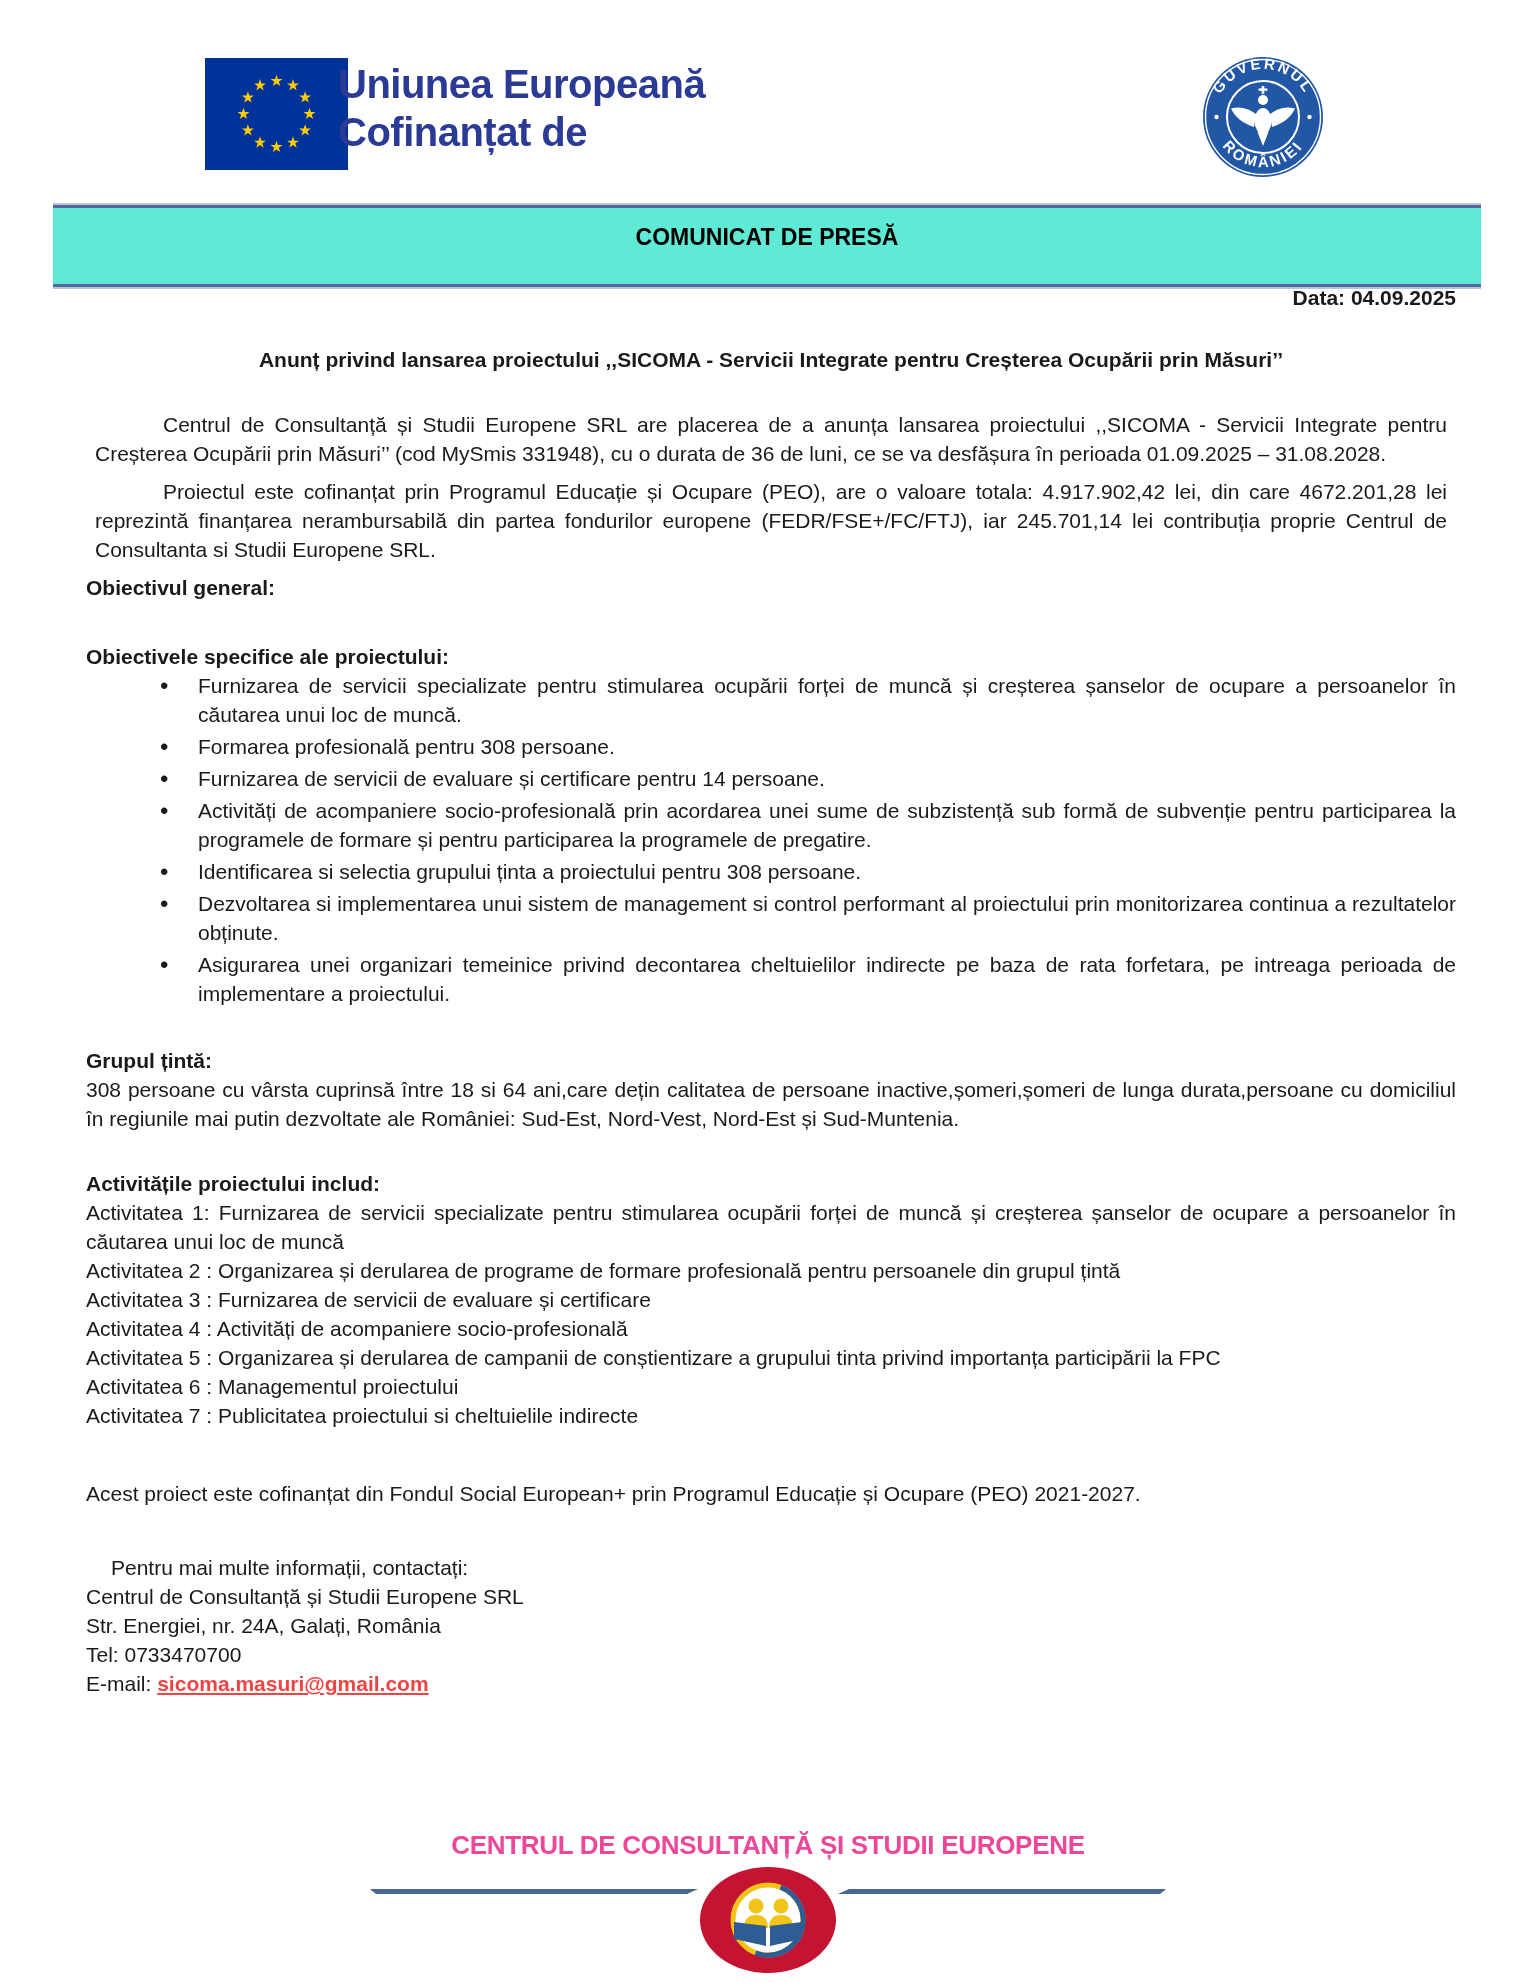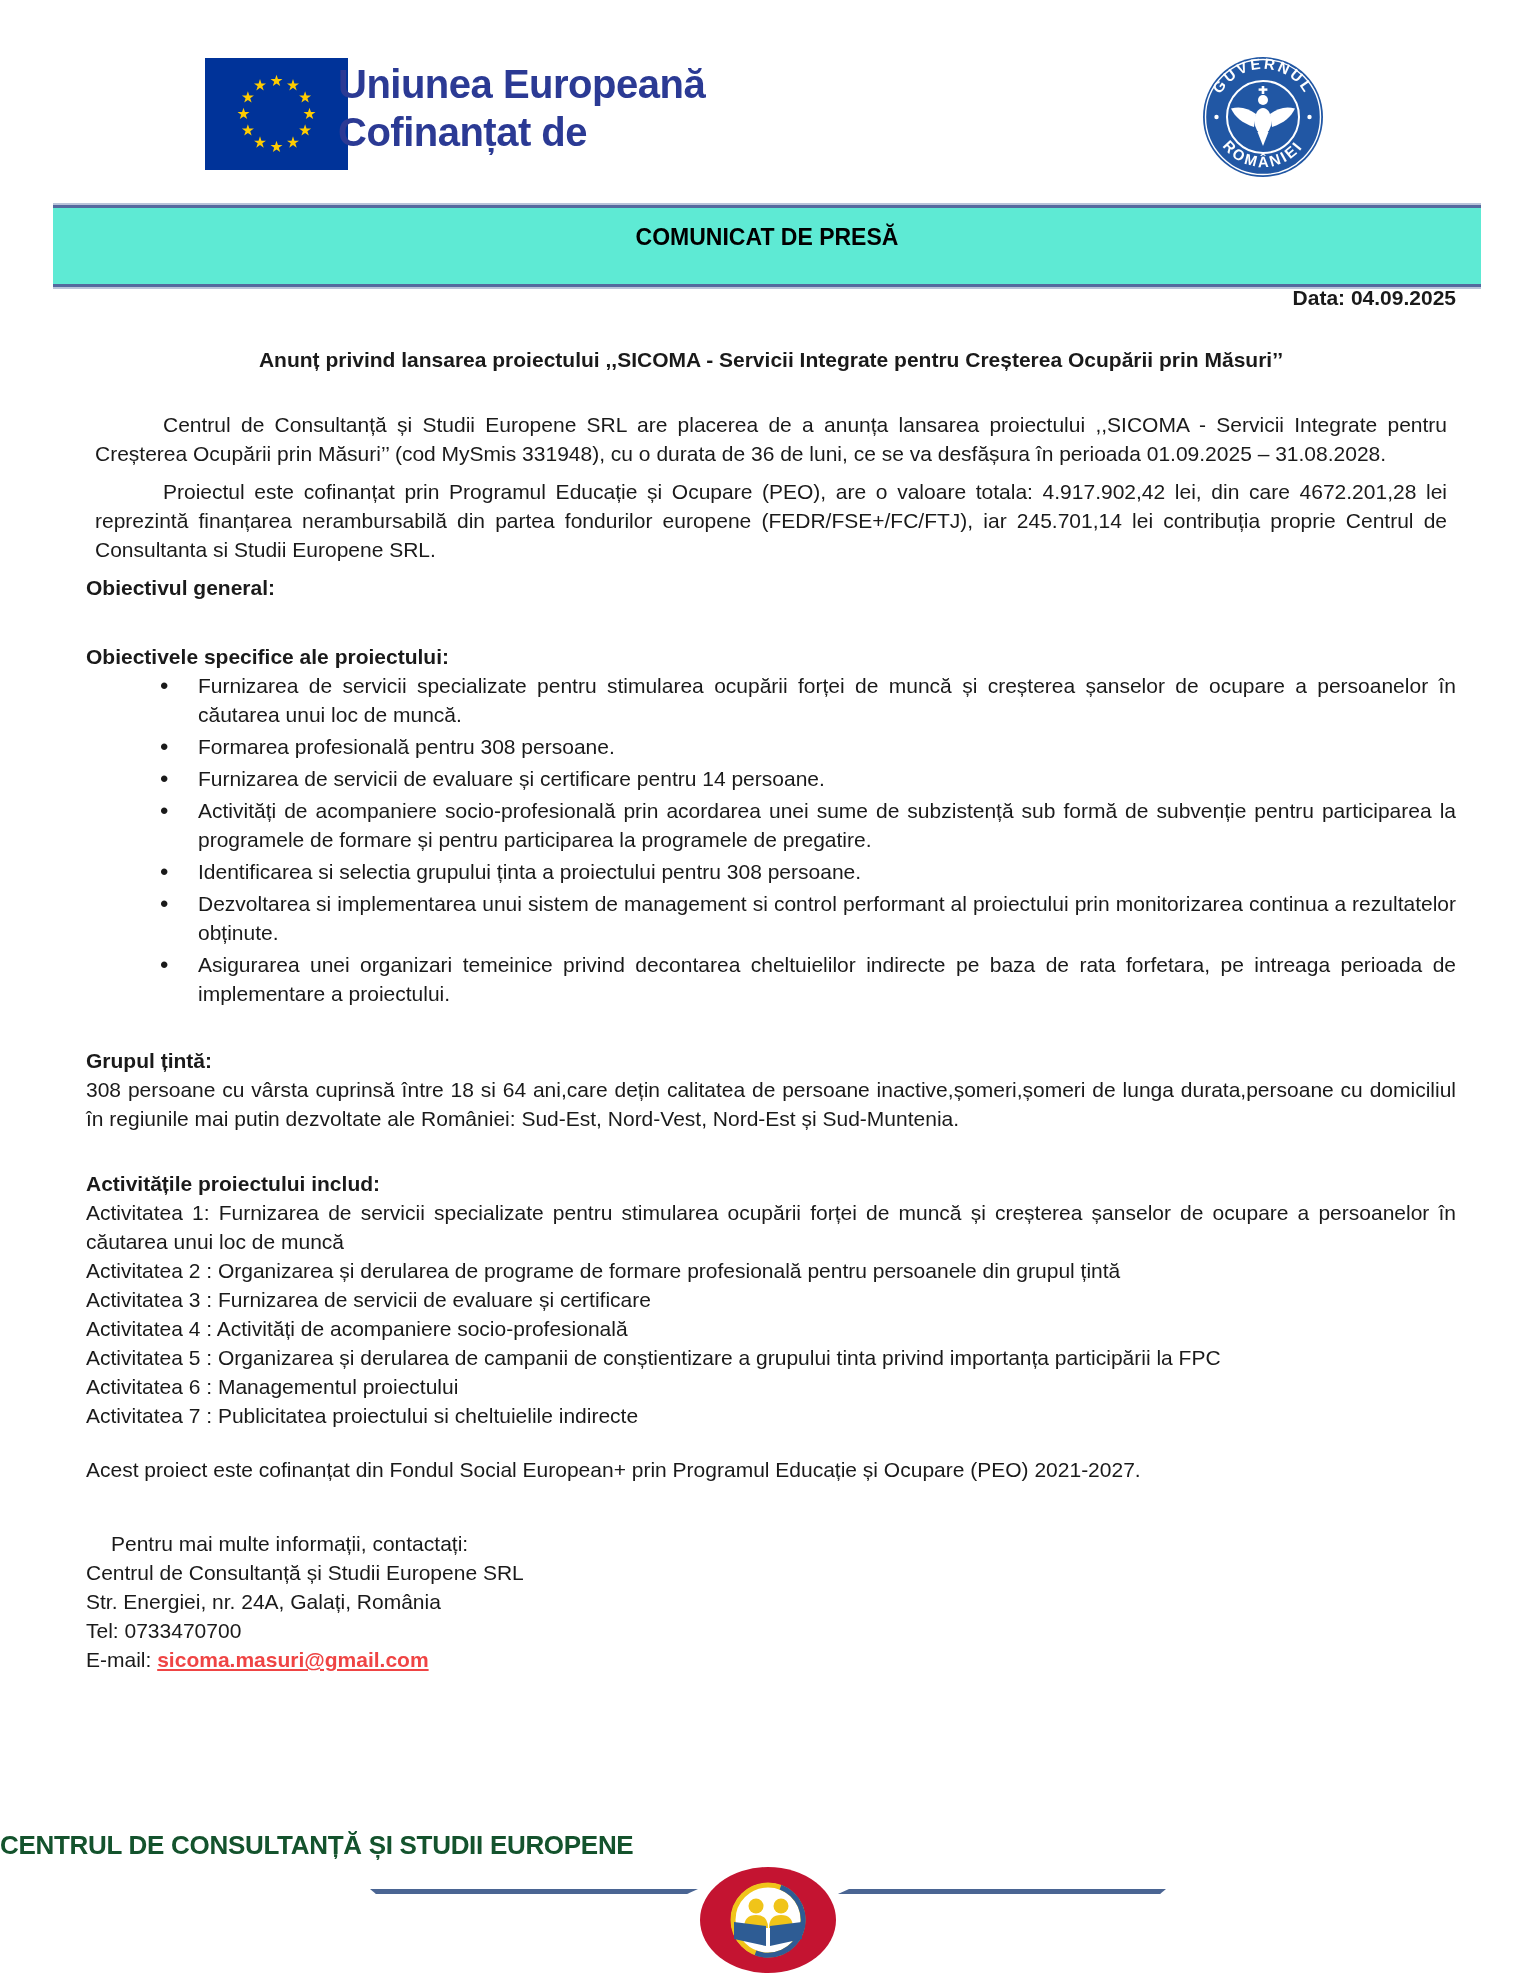--- a/index.html
+++ b/index.html
@@ -24,28 +24,28 @@
   .lead p{margin:9px;text-indent:68px;}
   .sec{font-weight:bold;}
   .sec.obg{margin-top:9px;}
   .sec.obs{margin-top:40px;}
   .sec.gt{margin-top:38px;}
   .sec.act{margin-top:36px;}
   ul.objectives{list-style:none;margin:0;padding:0;}
   ul.objectives li{position:relative;padding-left:112px;margin:0 0 3px 0;}
   ul.objectives li::before{content:"•";position:absolute;left:74px;top:0;font-size:24px;}
   .activities div{margin:0;}
-  .funding{margin-top:25px;}
+  .funding{margin-top:49px;}
   .contact-head{margin-top:45px;margin-left:25px;}
   .contact div{margin:0;text-align:left;}
   a.email-link{color:#ef4444;text-decoration:underline;cursor:pointer;font-weight:bold;}
 
   
-  .footer-brand{position:absolute;left:0;right:0;top:1830px;text-align:left;
-                font-size:26px;font-weight:bold;color:#14532d;letter-spacing:-0.3px;}
+  .footer-brand{position:absolute;left:0;right:0;top:1830px;text-align:center;
+                font-size:26px;font-weight:bold;color:#ec4899;letter-spacing:-0.3px;}
   .divider{position:absolute;top:1889px;height:5px;background:#4A6593;box-shadow:0 2px 0 rgba(90,110,150,.35);}
   .divider.left{left:370px;width:328px;clip-path:polygon(0 0,100% 0,calc(100% - 11px) 100%,6px 100%);}
   .divider.right{left:838px;width:328px;clip-path:polygon(11px 0,100% 0,calc(100% - 6px) 100%,0 100%);}
   .brand-logo{position:absolute;left:699px;top:1866px;width:138px;height:108px;}
 </style>
 </head>
 <body>
 
 <div>
 

